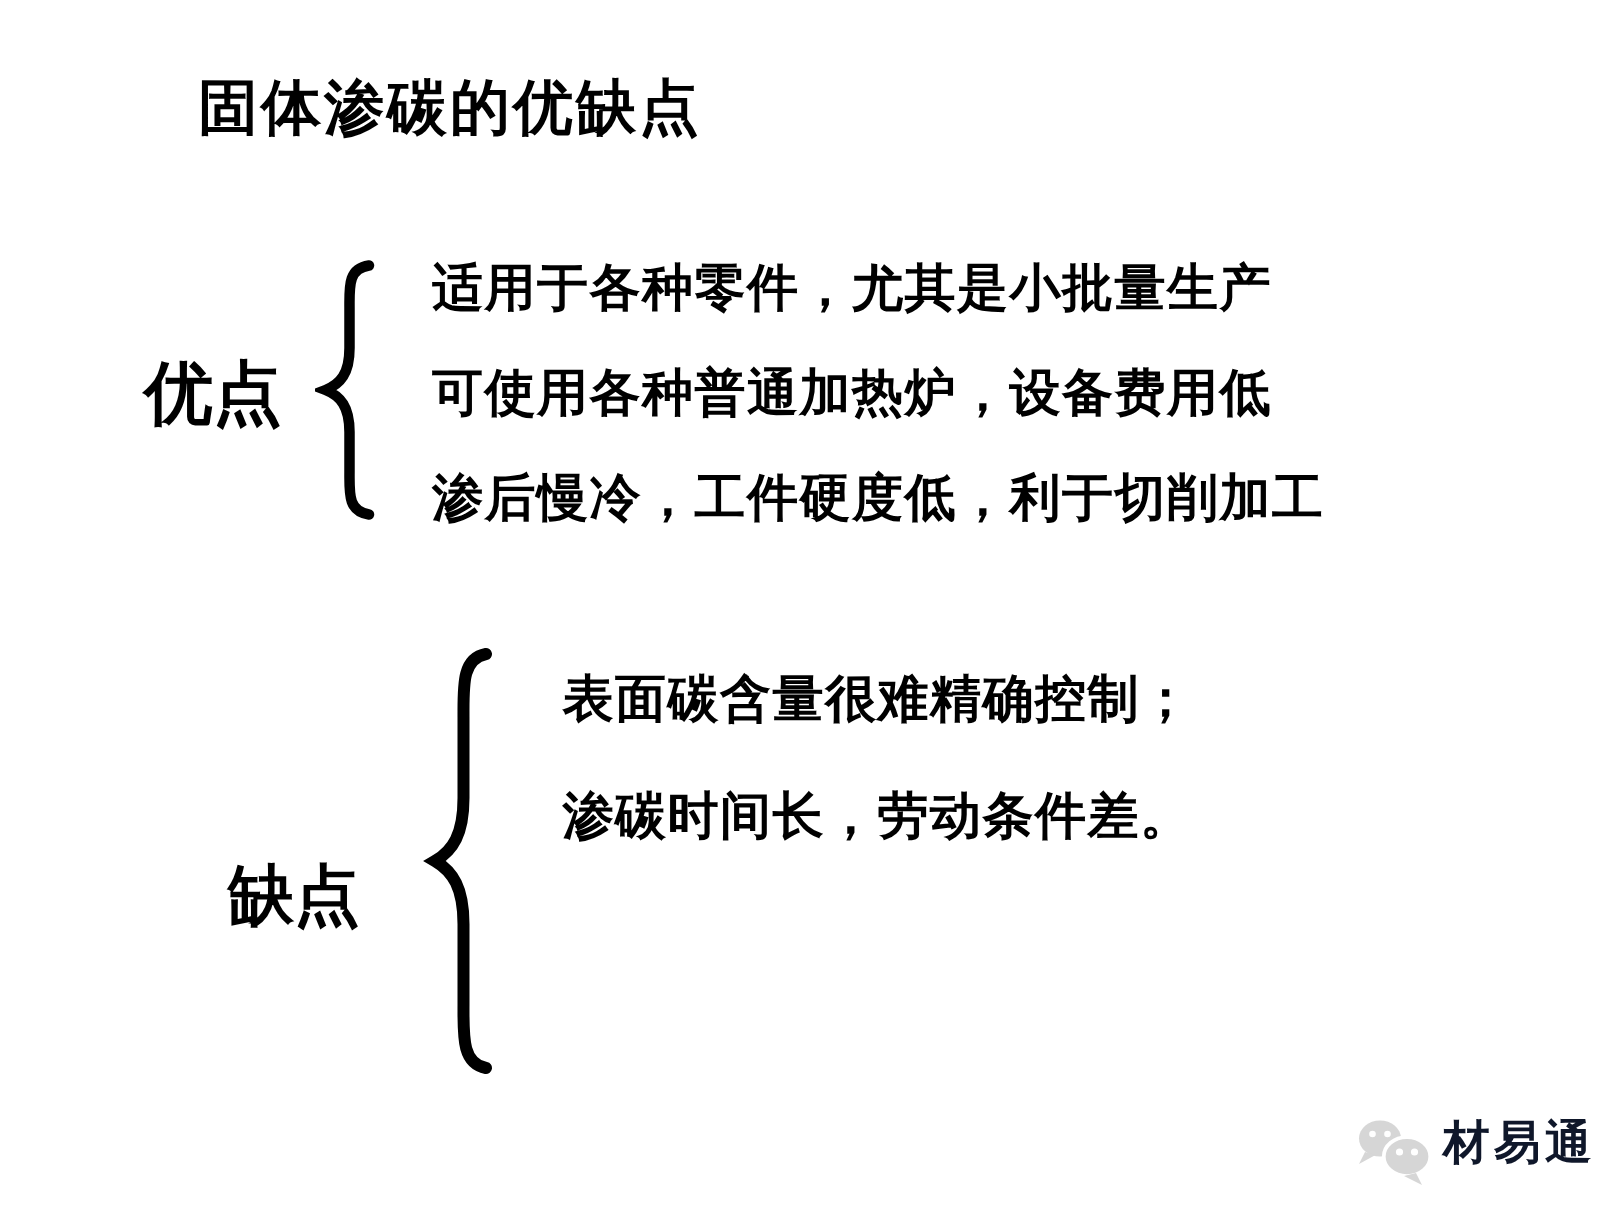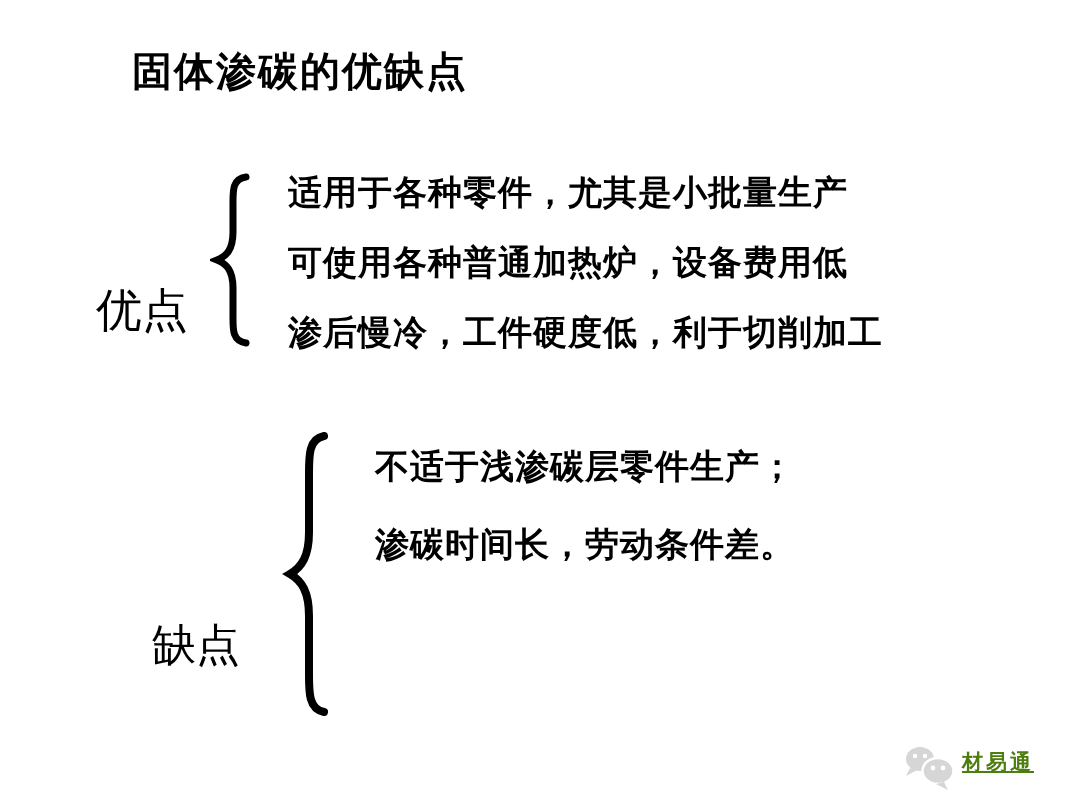--- a/index.html
+++ b/index.html
@@ -21,23 +21,22 @@
     left: 88px;
     top: 44px;
     font-size: 40px;
     font-weight: 700;
     letter-spacing: 2px;
     white-space: nowrap;
     margin-left: 44px;
   }
 
   .group-label {
-    font-weight: 400;
+    font-weight: 700;
     white-space: nowrap;
-    margin-top: 48px;
   }
   .adv-label {
     left: 96px;
     top: 232px;
     font-size: 46px;
   }
   .dis-label {
     left: 152px;
     top: 568px;
     font-size: 44px;
@@ -67,28 +66,27 @@
   .watermark {
     left: 900px;
     top: 742px;
     width: 170px;
     height: 52px;
     display: flex;
     align-items: flex-start;
   }
   .watermark-icon { margin-top: 2px; }
   .watermark-text {
-    font-size: 21px;
+    font-size: 31px;
     font-weight: 700;
     letter-spacing: 3px;
-    color: #4d7c0f;
+    color: #0f172a;
     white-space: nowrap;
     margin-left: 2px;
     line-height: 40px;
-    text-decoration: underline;
   }
 </style>
 </head>
 <body>
 
 <div class="abs slide-title">固体渗碳的优缺点</div>
 
 <div class="abs group-label adv-label">优点</div>
 
 <svg class="abs brace-svg adv-brace" width="46" height="176" viewBox="0 0 46 176">
@@ -101,21 +99,21 @@
   <div>渗后慢冷，工件硬度低，利于切削加工</div>
 </div>
 
 <div class="abs group-label dis-label">缺点</div>
 
 <svg class="abs brace-svg dis-brace" width="54" height="288" viewBox="0 0 54 288">
   <path d="M42,6 C26,9 27,27 27,48 L27,102 C27,126 20,137 8,144 C20,151 27,162 27,186 L27,240 C27,261 26,279 42,282" fill="none" stroke="#000000" stroke-width="8" stroke-linecap="round"></path>
 </svg>
 
 <div class="abs line-list dis-lines">
-  <div>不适于浅渗碳层零件生产；</div>
+  <div>表面碳含量很难精确控制；</div>
   <div>渗碳时间长，劳动条件差。</div>
 </div>
 
 <div class="abs watermark">
   <svg class="watermark-icon" width="60" height="50" viewBox="0 0 60 50">
     <ellipse cx="20" cy="15" rx="14" ry="12" fill="#d6d6d6"></ellipse>
     <polygon points="10,24 6,32 17,26" fill="#d6d6d6"></polygon>
     <circle cx="15" cy="12" r="2.2" fill="#ffffff"></circle>
     <circle cx="25" cy="12" r="2.2" fill="#ffffff"></circle>
     <ellipse cx="38" cy="27" rx="15.5" ry="13" fill="#d6d6d6" stroke="#ffffff" stroke-width="2.5"></ellipse>

